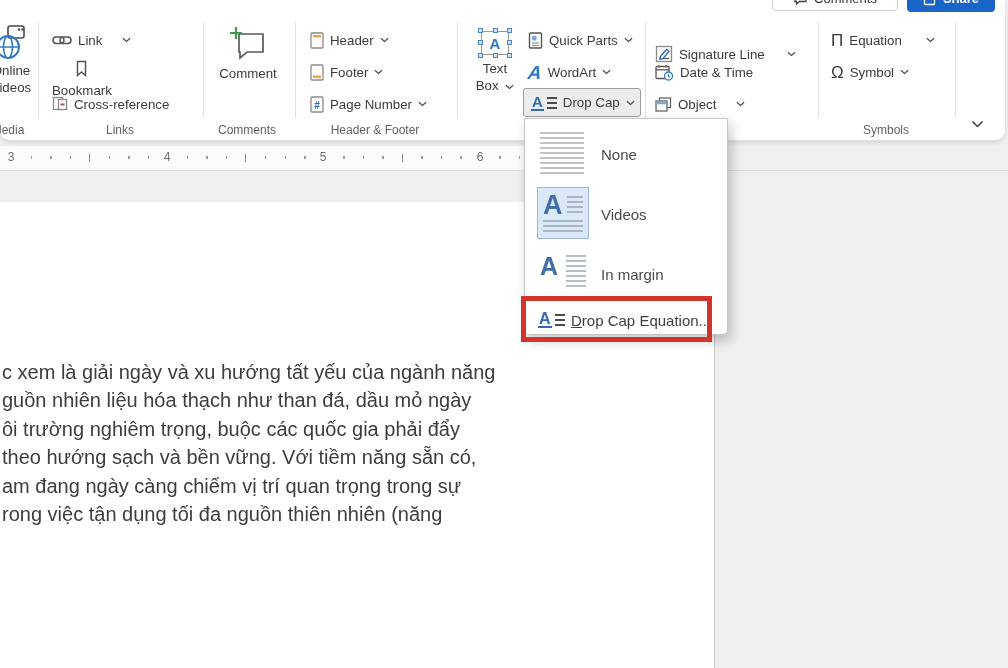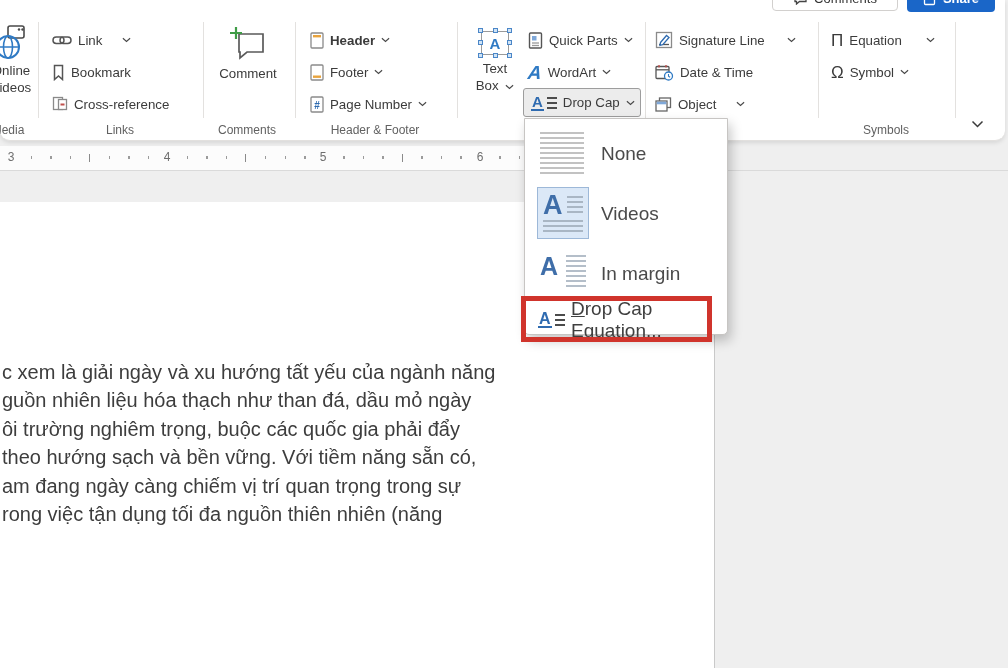--- a/index.html
+++ b/index.html
@@ -71,21 +71,21 @@
   .page { position:absolute; left:0; top:202px; width:715px; height:466px; background:#fff;
           border-right:1.5px solid #c9c9c9; z-index:0; }
   .doc-text { position:absolute; left:2px; top:156px; font-size:20px; line-height:28.4px;
               color:#3d3d3d; white-space:nowrap; }
 
   
   .menu { position:absolute; left:524px; top:118px; width:204px; height:217px; background:#fff;
           border:1px solid #c7c5c3; border-radius:0 0 5px 5px;
           box-shadow:3px 6px 12px rgba(0,0,0,.22); z-index:8; }
   .mi { position:absolute; left:0; width:100%; display:flex; align-items:center; }
-  .mi .mlbl { position:absolute; left:76px; font-size:19px; color:#4a4a4a; }
+  .mi .mlbl { position:absolute; left:76px; font-size:15px; color:#4a4a4a; }
   .mi-none { top:6px; height:58px; }
   .mi-dropped { top:64px; height:62px; }
   .mi-inmargin { top:126px; height:58px; }
   .mi-options { top:188px; height:26px; }
   .mi-options .mlbl { left:46px; color:#3f3f3f; }
   .mi-options .mlbl u { text-decoration:underline; }
 
   .hlines { background:repeating-linear-gradient(to bottom,#c2c2c2 0 2px,transparent 2px 5px); }
   .none-ic { position:absolute; left:15px; top:7px; width:44px; height:44px; }
   .dropped-box { position:absolute; left:12px; top:4px; width:52px; height:52px;
@@ -143,21 +143,21 @@
           <rect x="1" y="3" width="11" height="6.5" rx="3.2" fill="none" stroke="#555" stroke-width="1.5"></rect>
           <rect x="8" y="3" width="11" height="6.5" rx="3.2" fill="none" stroke="#555" stroke-width="1.5"></rect>
         </svg>
       </span>
       <span>Link</span>
       <span style="width:8px"></span>
       <svg class="chev" width="9" height="6" viewBox="0 0 10 6">
           <path d="M1 1l4 3.5L9 1" fill="none" stroke="#4a4a4a" stroke-width="1.3"></path>
         </svg>
     </div>
-    <div class="sbtn" style="left:52px; top:60px;">
+    <div class="sbtn" style="left:52px; top:60px;flex-direction:column;">
       <span class="ic">
         <svg width="13" height="17" viewBox="0 0 13 17">
             <path d="M2.5 1.5h8v14l-4-3.6-4 3.6z" fill="none" stroke="#555" stroke-width="1.5"></path>
           </svg>
       </span>
       <span>Bookmark</span>
     </div>
     <div class="sbtn" style="left:52px; top:92px;">
       <span class="ic">
         <svg width="16" height="16" viewBox="0 0 16 16">
@@ -178,21 +178,21 @@
           <path d="M11 8h24v18H19l-7 6v-6h-1z" fill="#fff" stroke="#5a5a5a" stroke-width="1.7"></path>
           <path d="M8 1v12M2 7h12" stroke="#3f9c46" stroke-width="2.2"></path>
         </svg>
       </span>
       <span class="lbl" style="margin-top:3px;">Comment</span>
     </div>
     <div class="grp-label" style="left:206px; width:82px;">Comments</div>
 
     <div class="vsep" style="left:295px;"></div>
 
-    <div class="sbtn" style="left:310px; top:28px;font-weight:bold;">
+    <div class="sbtn" style="left:310px; top:28px;">
       <span class="ic">
         <svg width="14" height="17" viewBox="0 0 14 17">
           <rect x="1" y="1" width="12" height="15" rx="1" fill="#fff" stroke="#8a8a8a" stroke-width="1.3"></rect>
           <rect x="3" y="3" width="8" height="2.4" fill="#e8a33d"></rect>
         </svg>
       </span>
       <span>Header</span>
       <svg class="chev" width="9" height="6" viewBox="0 0 10 6">
           <path d="M1 1l4 3.5L9 1" fill="none" stroke="#4a4a4a" stroke-width="1.3"></path>
         </svg>
@@ -274,21 +274,21 @@
           <span class="eq"></span>
         </span>
       <span>Drop Cap</span>
       <svg class="chev" width="9" height="6" viewBox="0 0 10 6">
           <path d="M1 1l4 3.5L9 1" fill="none" stroke="#4a4a4a" stroke-width="1.3"></path>
         </svg>
     </div>
 
     <div class="vsep" style="left:645px;"></div>
 
-    <div class="sbtn" style="left:655px; top:28px;align-items:center;">
+    <div class="sbtn" style="left:655px; top:42px;align-items:center;">
       <span class="ic">
         <svg width="18" height="18" viewBox="0 0 18 18">
           <rect x="1.5" y="1.5" width="15" height="15" fill="#fff" stroke="#8a8a8a" stroke-width="1.3"></rect>
           <line x1="4" y1="13.5" x2="14" y2="13.5" stroke="#555" stroke-width="1.3"></line>
           <path d="M5.5 11.5l6-7 2.5 2-6 7-3 .9z" fill="#fff" stroke="#2f6bb0" stroke-width="1.3"></path>
         </svg>
       </span>
       <span>Signature Line</span>
       <span style="width:10px"></span>
       <svg class="chev" width="9" height="6" viewBox="0 0 10 6">

